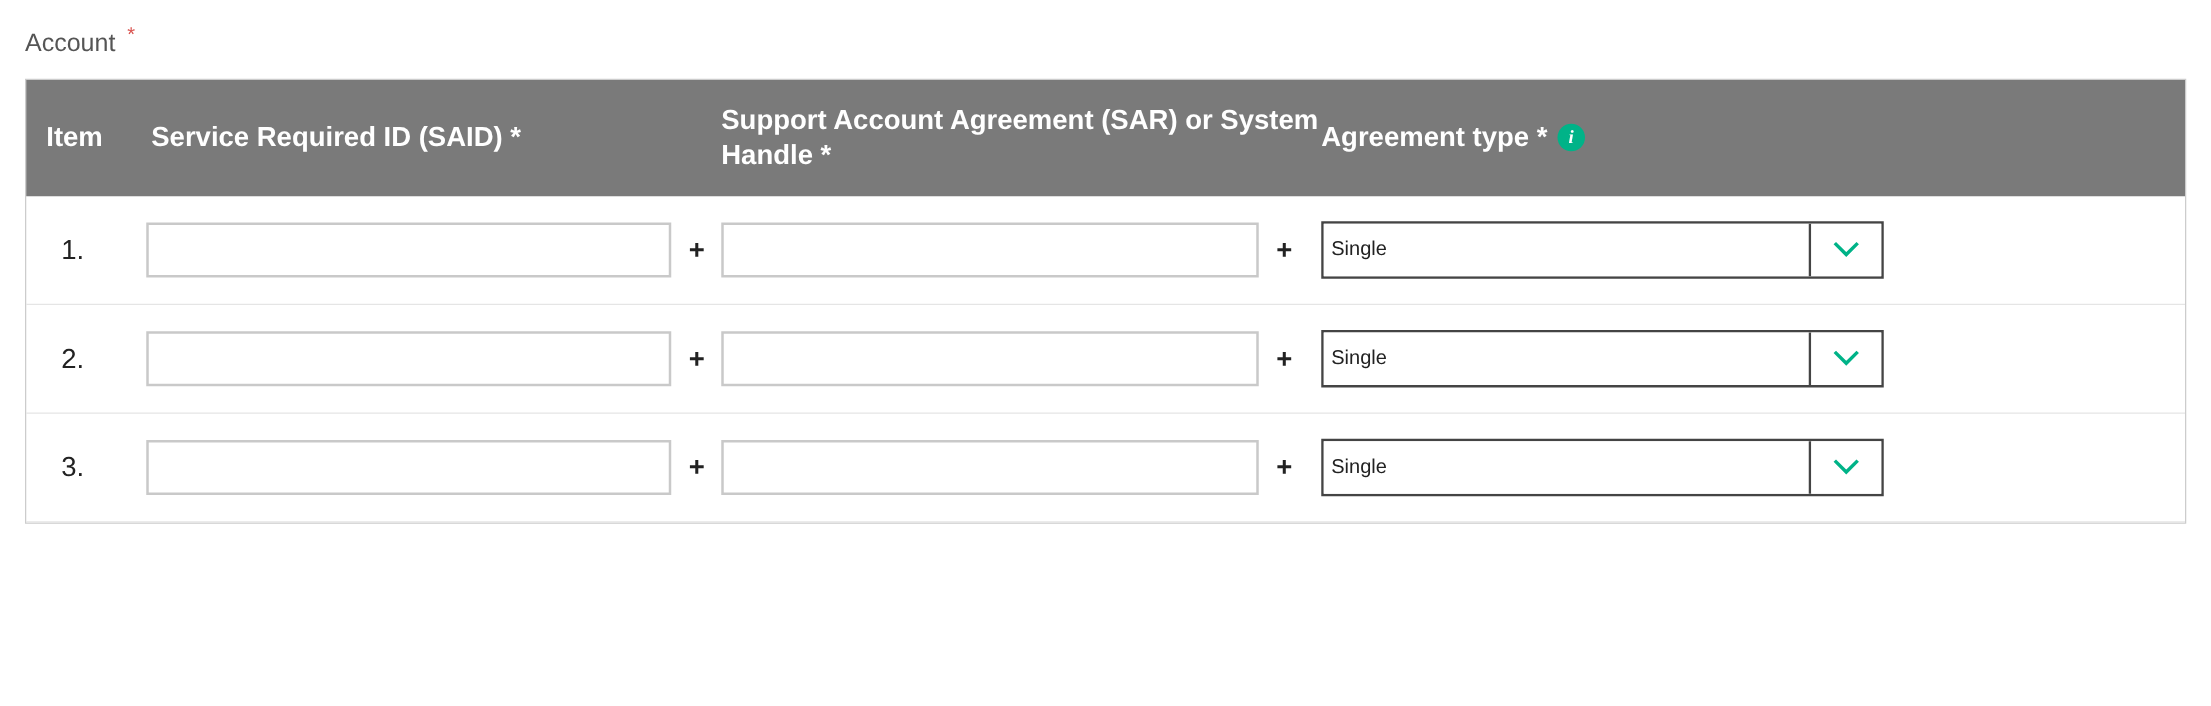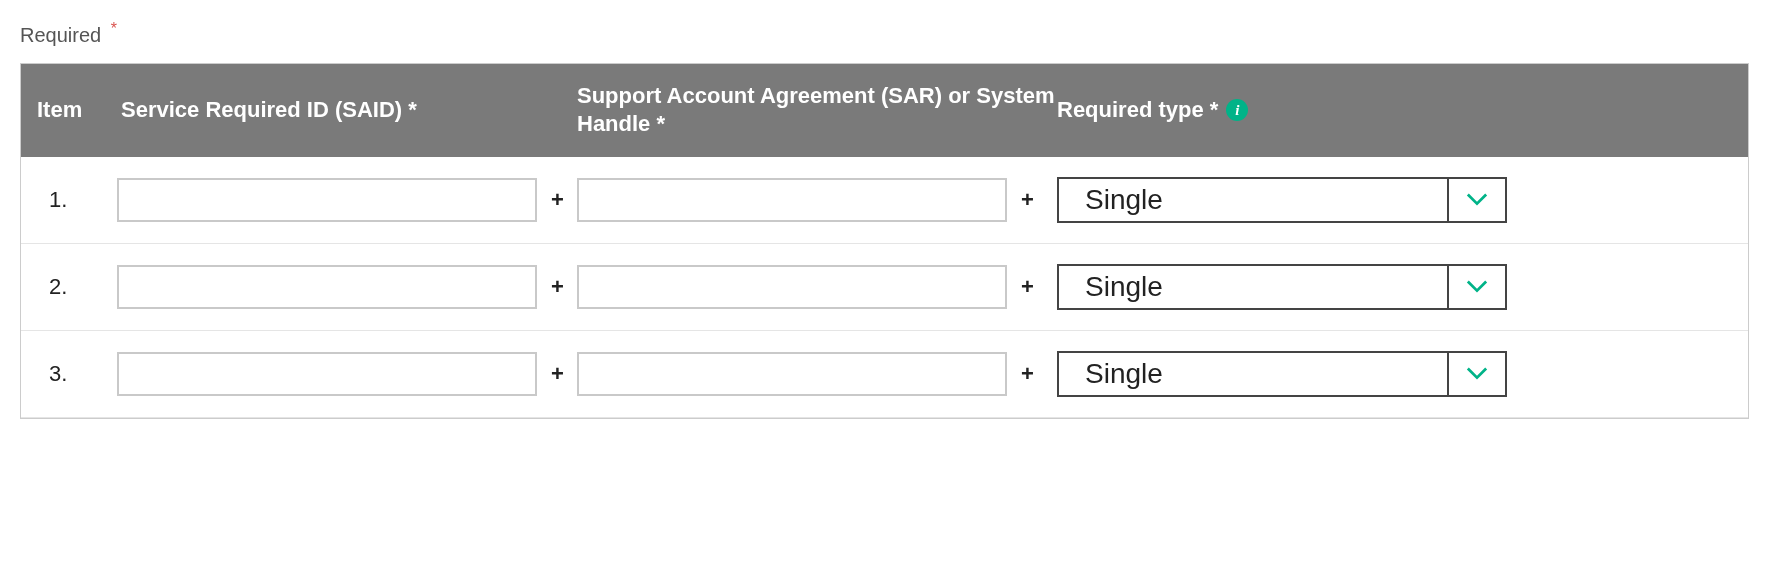--- a/index.html
+++ b/index.html
@@ -87,51 +87,51 @@
       display: flex;
       align-items: stretch;
       border: 2px solid #444;
       height: 46px;
       width: 450px;
     }
     .select-value {
       flex: 1;
       display: flex;
       align-items: center;
-      padding: 0 26px;
-      font-size: 28px;
+      padding: 0 6px;
+      font-size: 16px;
       color: #222;
       border-right: 2px solid #444;
       background: #fff;
     }
     .select-arrow {
       width: 56px;
       display: flex;
       align-items: center;
       justify-content: center;
       background: #fff;
       cursor: pointer;
     }
     .select-arrow svg { width: 22px; height: 16px; }
   </style>
 </head>
 <body>
 
 <div class="required-label">
-  <span>Required</span>
+  <span>Account</span>
   <span class="asterisk">*</span>
 </div>
 
 <div class="table-wrap">
   <div class="thead">
     <div class="th-item">Item</div>
     <div class="th-said">Service Required ID (SAID) *</div>
     <div class="th-sar">Support Account Agreement (SAR) or System Handle *</div>
     <div class="th-own">
-      <span>Required type *</span>
+      <span>Agreement type *</span>
       <span class="info-icon">i</span>
     </div>
   </div>
 
   <div class="tbody-row">
     <div class="td-item">1.</div>
     <div class="td-said">
       <input type="text" class="text-input" value="" style="">
       <span class="plus">+</span>
     </div>

